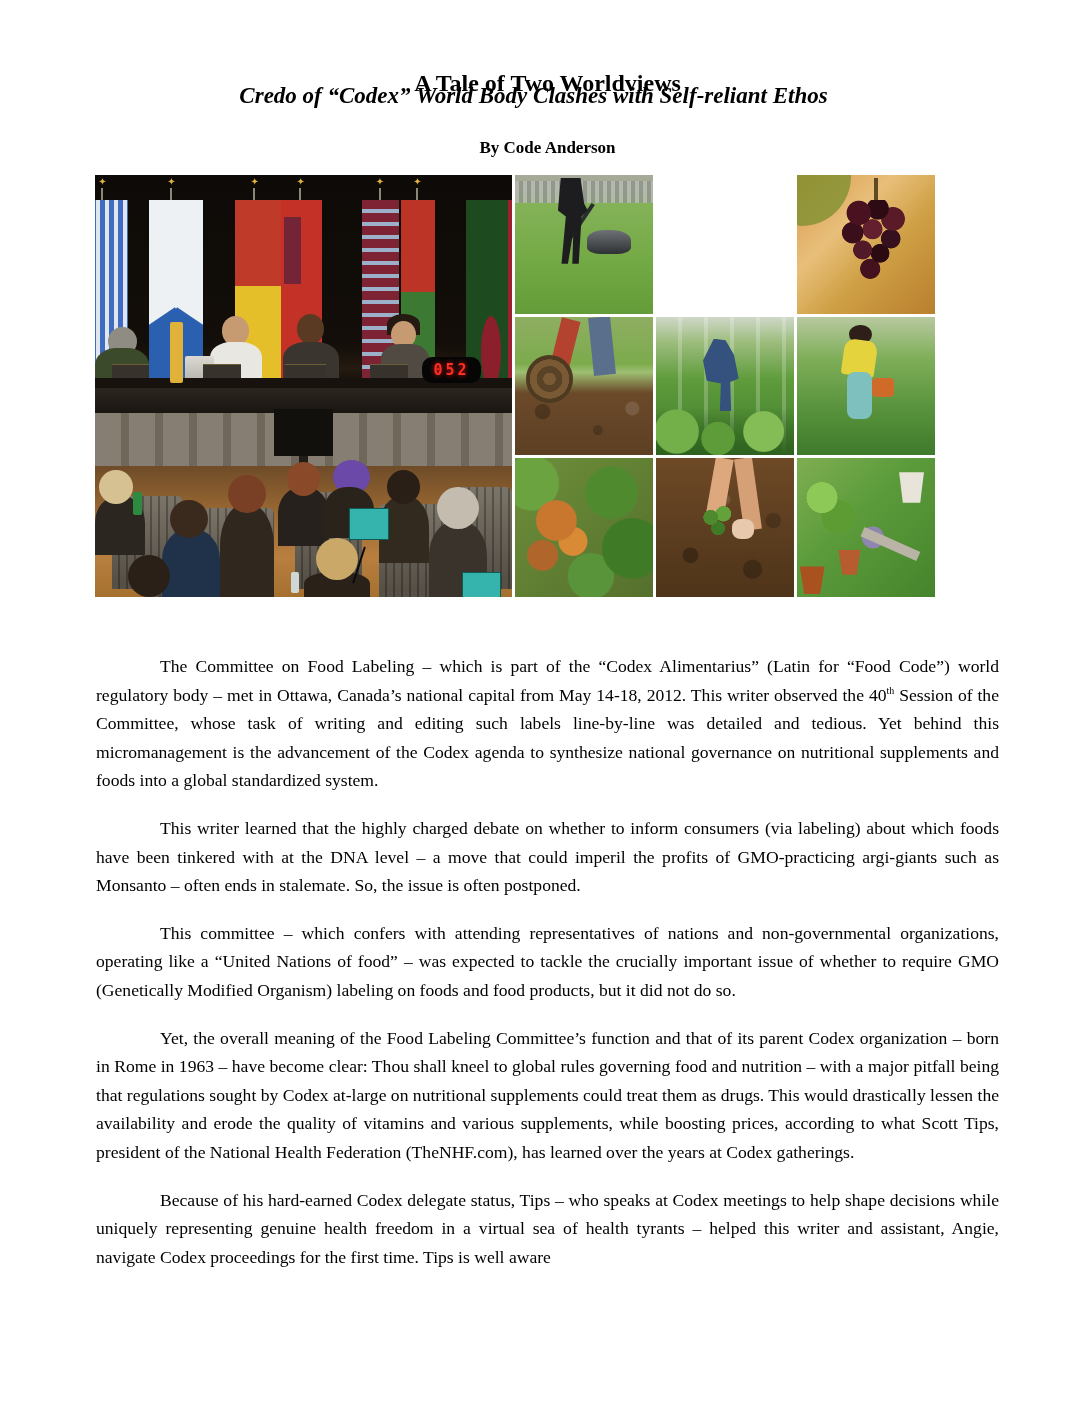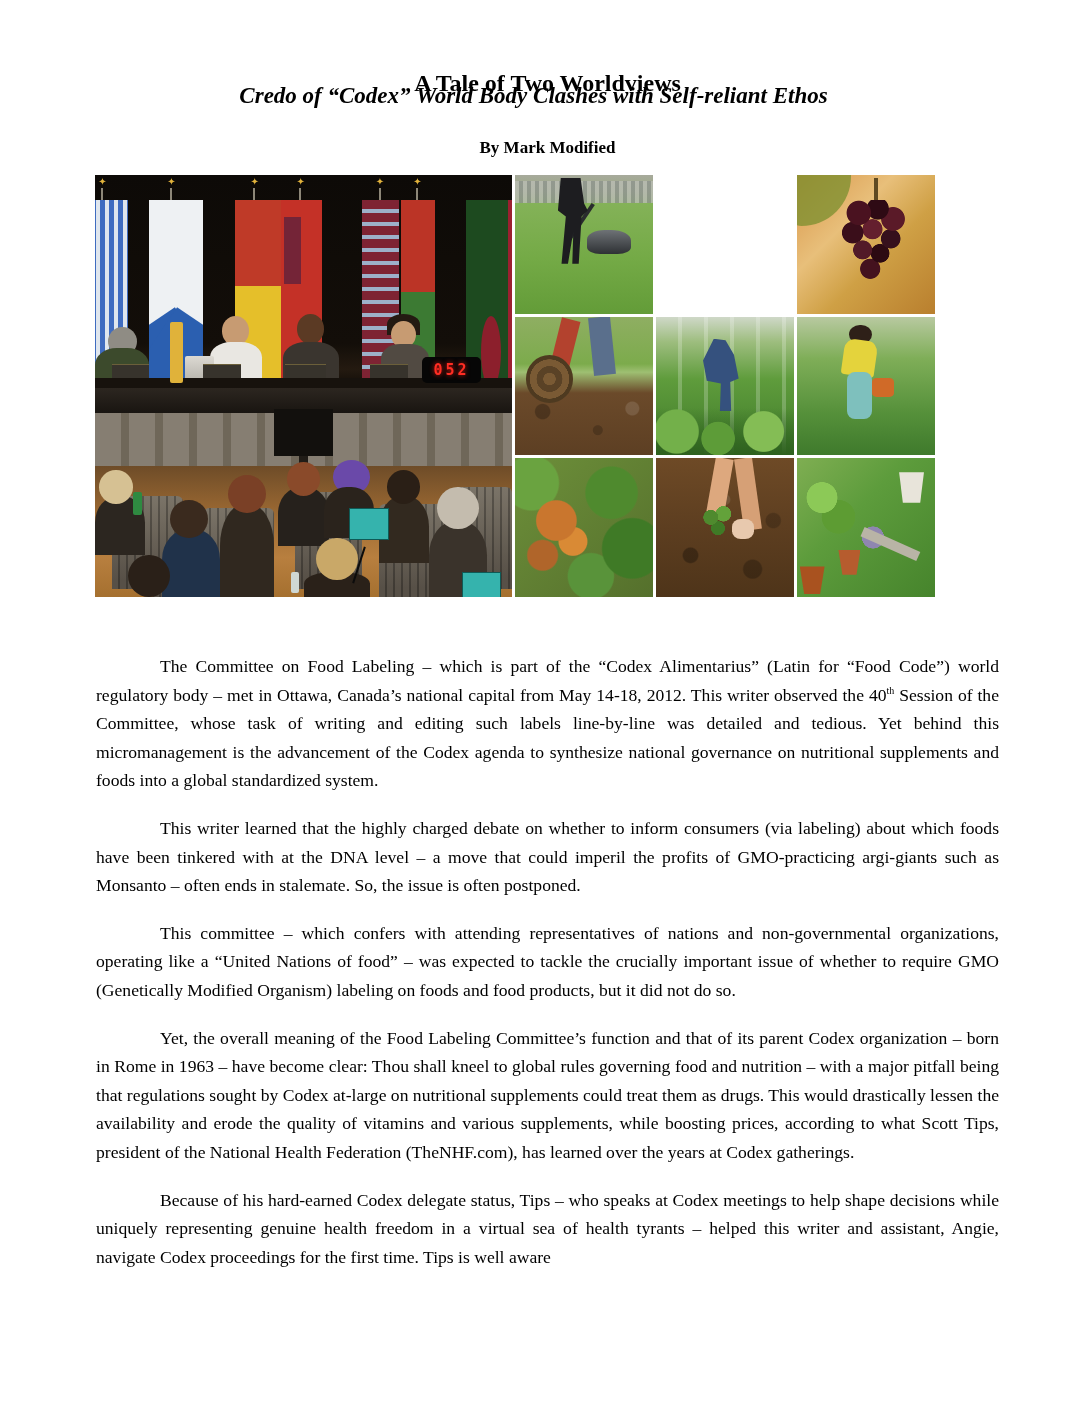--- a/index.html
+++ b/index.html
@@ -55,21 +55,21 @@
   .p4hair{left:70%;top:33%;width:8%;height:5%;background:#241a12;border-radius:50% 50% 0 0;position:absolute;}
   .p4t{left:68.5%;top:40%;width:11.5%;height:8.5%;background:#514a42;}
   .laptop{position:absolute;left:21.5%;top:43%;width:7%;height:5.5%;background:linear-gradient(180deg,#dcd9d2,#b9b6ae);border-radius:2px;}
   
   .tabletop{position:absolute;left:0;top:48%;width:100%;height:3%;background:#17120d;}
   .tablefront{position:absolute;left:0;top:50.5%;width:100%;height:6%;
     background:linear-gradient(180deg,#2c2620,#191511);}
   .nameplate{position:absolute;top:44.8%;height:3%;background:#37332c;border-top:1px solid #6b5f3a;}
   .np1{left:4%;width:9%;} .np2{left:26%;width:9%;} .np3{left:45.5%;width:10%;} .np4{left:66%;width:9%;}
   .clock{position:absolute;left:78.5%;top:43.2%;width:14%;height:6%;background:#060606;
-    border-radius:5px;display:flex;align-items:center;justify-content:center;
+    border-radius:10px;display:flex;align-items:center;justify-content:center;
     font-family:"DejaVu Sans Mono", monospace;font-weight:bold;font-size:15px;
     color:#ff2d23;letter-spacing:3px;text-shadow:0 0 5px #e01b12;text-align:center;}
   
   .curtain{position:absolute;left:0;top:56.5%;width:100%;height:21%;
     background:repeating-linear-gradient(90deg,#867e72 0 26px,#6f6759 26px 34px);}
   .monitor{position:absolute;left:43%;top:55.5%;width:14%;height:11%;background:#12100d;}
   .monitor:after{content:"";position:absolute;left:42%;top:100%;width:16%;height:45%;background:#201c17;}
   
   .audience{position:absolute;left:0;top:69%;width:100%;height:31%;
     background:linear-gradient(180deg,#6e4c28 0%,#9a6832 35%,#b87f3f 70%,#a5702f 100%);}
@@ -180,21 +180,21 @@
   .article{position:absolute;top:652px;left:96px;width:903px;
     font-size:17.6px;line-height:28.6px;text-align:justify;}
   .article p{margin:0 0 19px 0;text-indent:64px;}
   .article sup{font-size:10px;line-height:0;}
 </style>
 </head>
 <body>
 
 <div class="title">A Tale of Two Worldviews</div>
 <div class="subtitle">Credo of “Codex” World Body Clashes with Self-reliant Ethos</div>
-<div class="byline">By Mark Modified</div>
+<div class="byline">By Code Anderson</div>
 
 <div class="collage">
 
   <div class="conference">
     <span class="pole" style="left:1.5%"></span>
     <span class="finial" style="left:0.8%">✦</span>
     <div class="flag flag-qc"></div>
 
     <span class="pole" style="left:18%"></span>
     <span class="finial" style="left:17.3%">✦</span>

